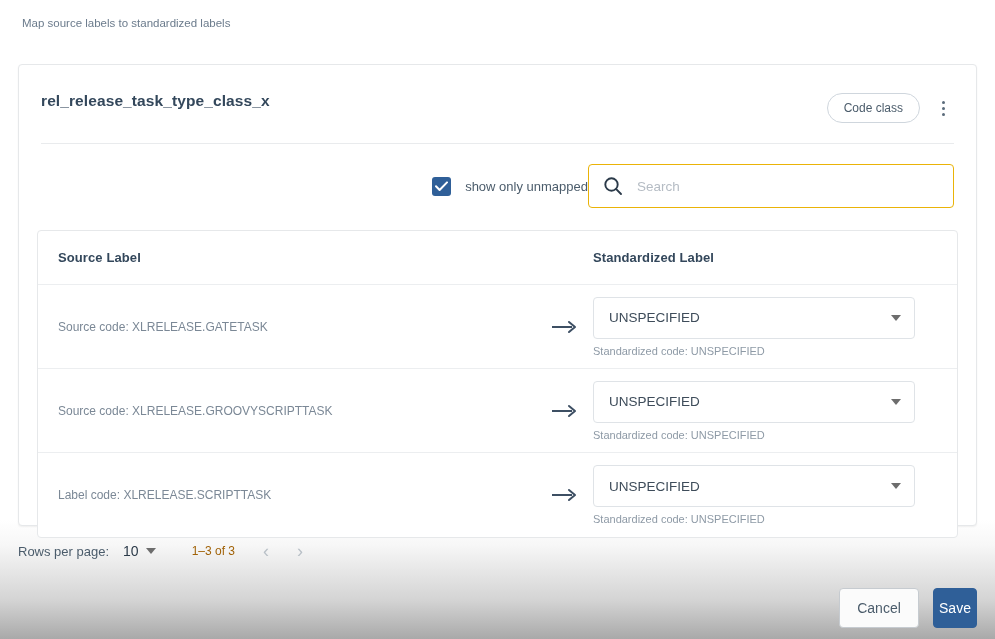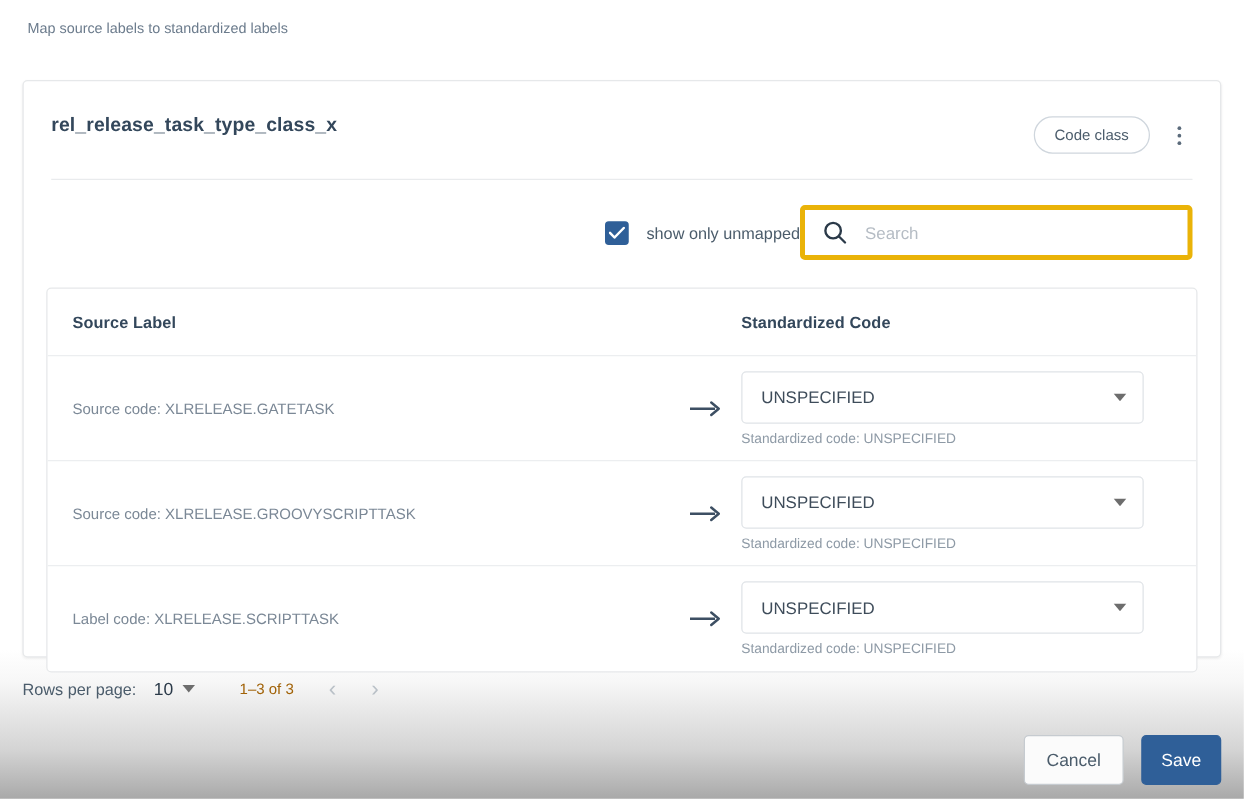--- a/index.html
+++ b/index.html
@@ -69,22 +69,22 @@
   }
   .check-wrap { display: flex; align-items: center; gap: 14px; }
   .checkbox {
     width: 19px; height: 19px; border-radius: 3px; background: #2f5f98;
     position: relative; flex: none;
   }
   .checkbox svg { position: absolute; left: 3px; top: 4px; }
   .check-label { font-size: 13px; color: #4b5c6b; }
 
   .search-box {
-    width: 314px; height: 44px;
-    border: 4px solid #eab308; border-radius: 4px; background: #fff;
+    width: 366px; height: 44px;
+    border: 1px solid #eab308; border-radius: 4px; background: #fff;
     display: flex; align-items: center; padding: 0 14px; gap: 12px;
   }
   .search-input {
     border: none; outline: none; font-size: 13.5px; color: #3b4a59;
     font-family: "Liberation Sans", sans-serif; flex: 1; background: transparent;
   }
   .search-input::placeholder { color: #b5bcc4; }
 
   
   .table-card {
@@ -161,21 +161,21 @@
   }
   .btn {
     height: 40px; border-radius: 4px; font-size: 14px;
     display: flex; align-items: center; justify-content: center;
     cursor: pointer; font-family: "Liberation Sans", sans-serif;
   }
   .btn-cancel {
     width: 80px; background: #fbfbfb; border: 1px solid #c6cbd0; color: #4b5c6b;
   }
   .btn-save {
-    width: 64px; background: #2f5f98; border: 1px solid #2f5f98; color: #ffffff;
+    width: 44px; background: #2f5f98; border: 1px solid #2f5f98; color: #ffffff;
   }
 </style>
 </head>
 <body>
 
 <div class="page-head">
   <div class="page-sub">Map source labels to standardized labels</div>
 </div>
 
 <div class="outer-card">
@@ -211,21 +211,21 @@
         <circle cx="8.5" cy="8.5" r="6.2" stroke="#2b3a49" stroke-width="1.9" fill="none"></circle>
         <line x1="13.2" y1="13.2" x2="18" y2="18" stroke="#2b3a49" stroke-width="1.9" stroke-linecap="round"></line>
       </svg>
       <input class="search-input" type="text" placeholder="Search" style="">
     </div>
   </div>
 
   <div class="table-card">
     <div class="thead">
       <div class="th col-src">Source Label</div>
-      <div class="th col-std">Standardized Code</div>
+      <div class="th col-std">Standardized Label</div>
     </div>
 
     <div class="trow">
       <div class="src-cell">Source code: XLRELEASE.GATETASK</div>
       <div class="arrow-cell">
         <svg width="26" height="14" viewBox="0 0 26 14">
           <line x1="1" y1="7" x2="21" y2="7" stroke="#3d4f63" stroke-width="2"></line>
           <path d="M18 2 L24 7 L18 12" fill="none" stroke="#3d4f63" stroke-width="2" stroke-linecap="round" stroke-linejoin="round"></path>
         </svg>
       </div>

